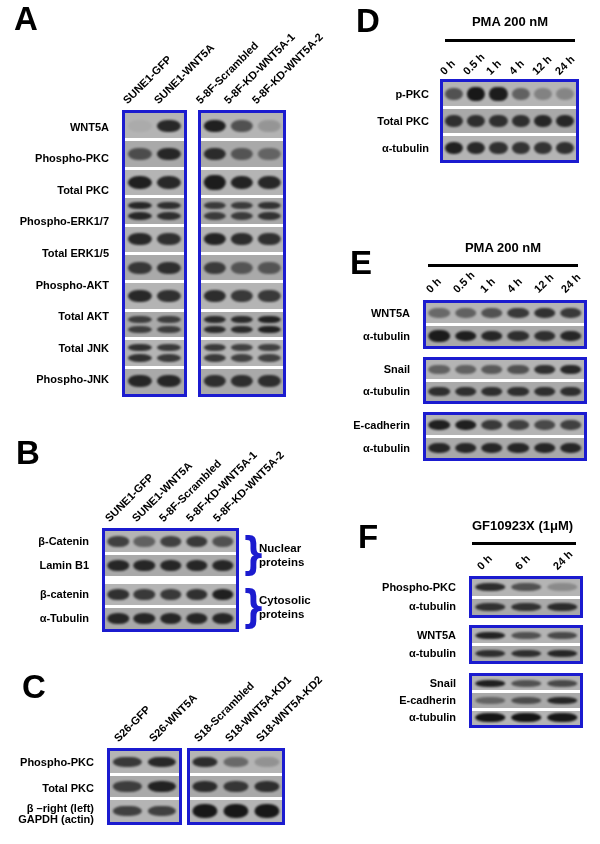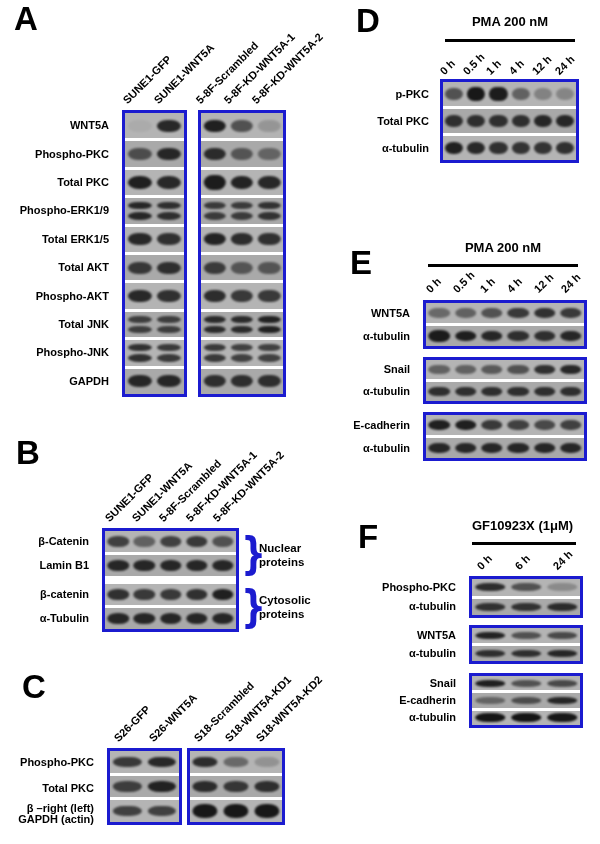--- a/index.html
+++ b/index.html
@@ -35,27 +35,26 @@
   <div class="lane-label" style="left:129px;top:106px;">SUNE1-GFP</div>
   <div class="lane-label" style="left:160px;top:106px;">SUNE1-WNT5A</div>
   <div class="lane-label" style="left:202px;top:106px;">5-8F-Scrambled</div>
   <div class="lane-label" style="left:230px;top:106px;">5-8F-KD-WNT5A-1</div>
   <div class="lane-label" style="left:258px;top:106px;">5-8F-KD-WNT5A-2</div>
 
   <div class="label-col" style="left:0;top:110px;width:116px;height:287px;">
     <div class="label-cell">WNT5A</div>
     <div class="label-cell">Phospho-PKC</div>
     <div class="label-cell">Total PKC</div>
-    <div class="label-cell">Phospho-ERK1/9</div>
+    <div class="label-cell">Phospho-ERK1/7</div>
     <div class="label-cell">Total ERK1/5</div>
+    <div class="label-cell">Phospho-AKT</div>
     <div class="label-cell">Total AKT</div>
-    <div class="label-cell">Phospho-AKT</div>
     <div class="label-cell">Total JNK</div>
     <div class="label-cell">Phospho-JNK</div>
-    <div class="label-cell">GAPDH</div>
   </div>
 
   <div class="blot-box" style="left:122px;top:110px;width:65px;height:287px;">
     <div class="strip">
         <div class="band" style="left: 25%; width: 41%; top: 26%; height: 48%; opacity: 0.05;"></div>
         <div class="band" style="left: 75%; width: 41%; top: 26%; height: 48%; opacity: 0.85;"></div>
       </div>
     <div class="strip">
         <div class="band" style="left: 25%; width: 41%; top: 26%; height: 48%; opacity: 0.6;"></div>
         <div class="band" style="left: 75%; width: 41%; top: 26%; height: 48%; opacity: 0.85;"></div>

